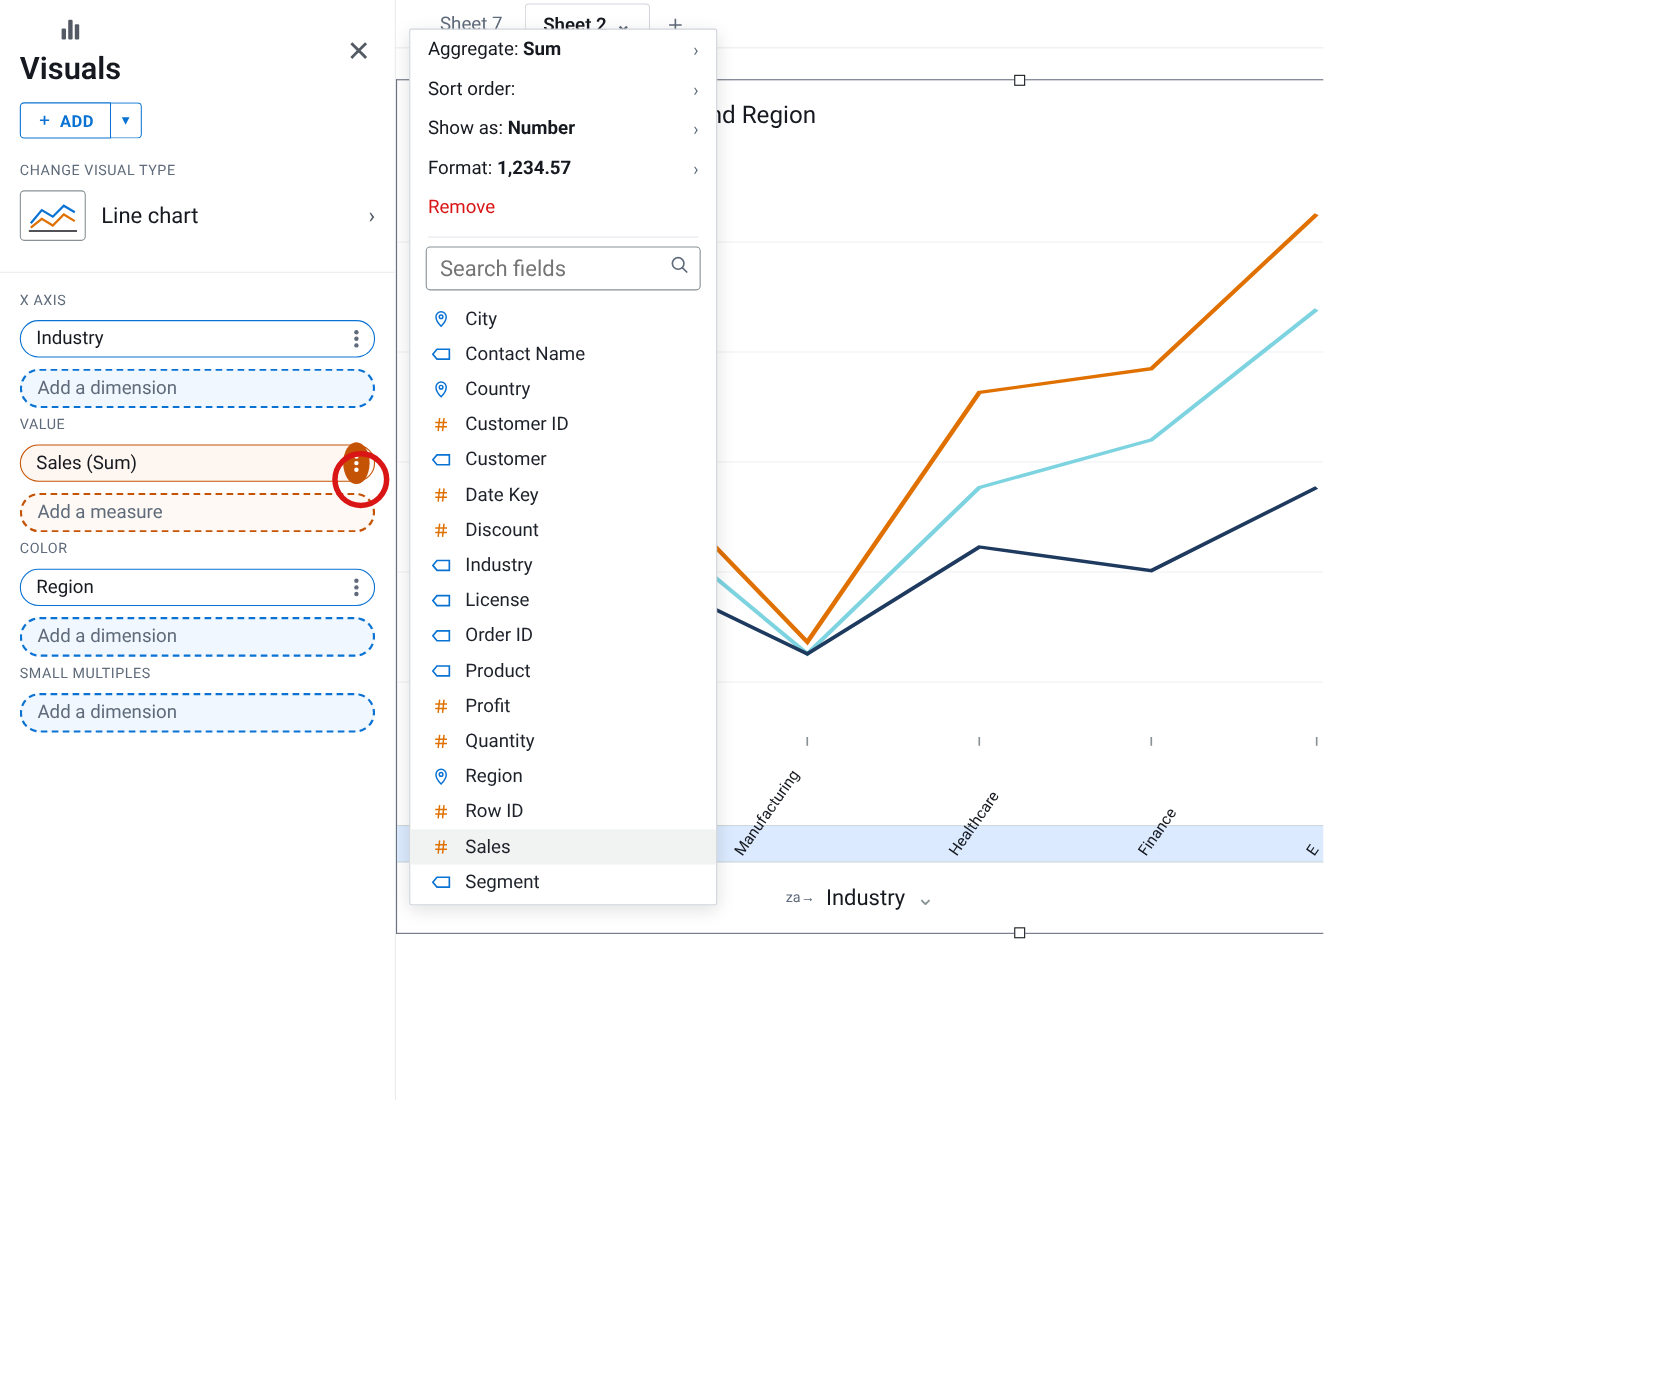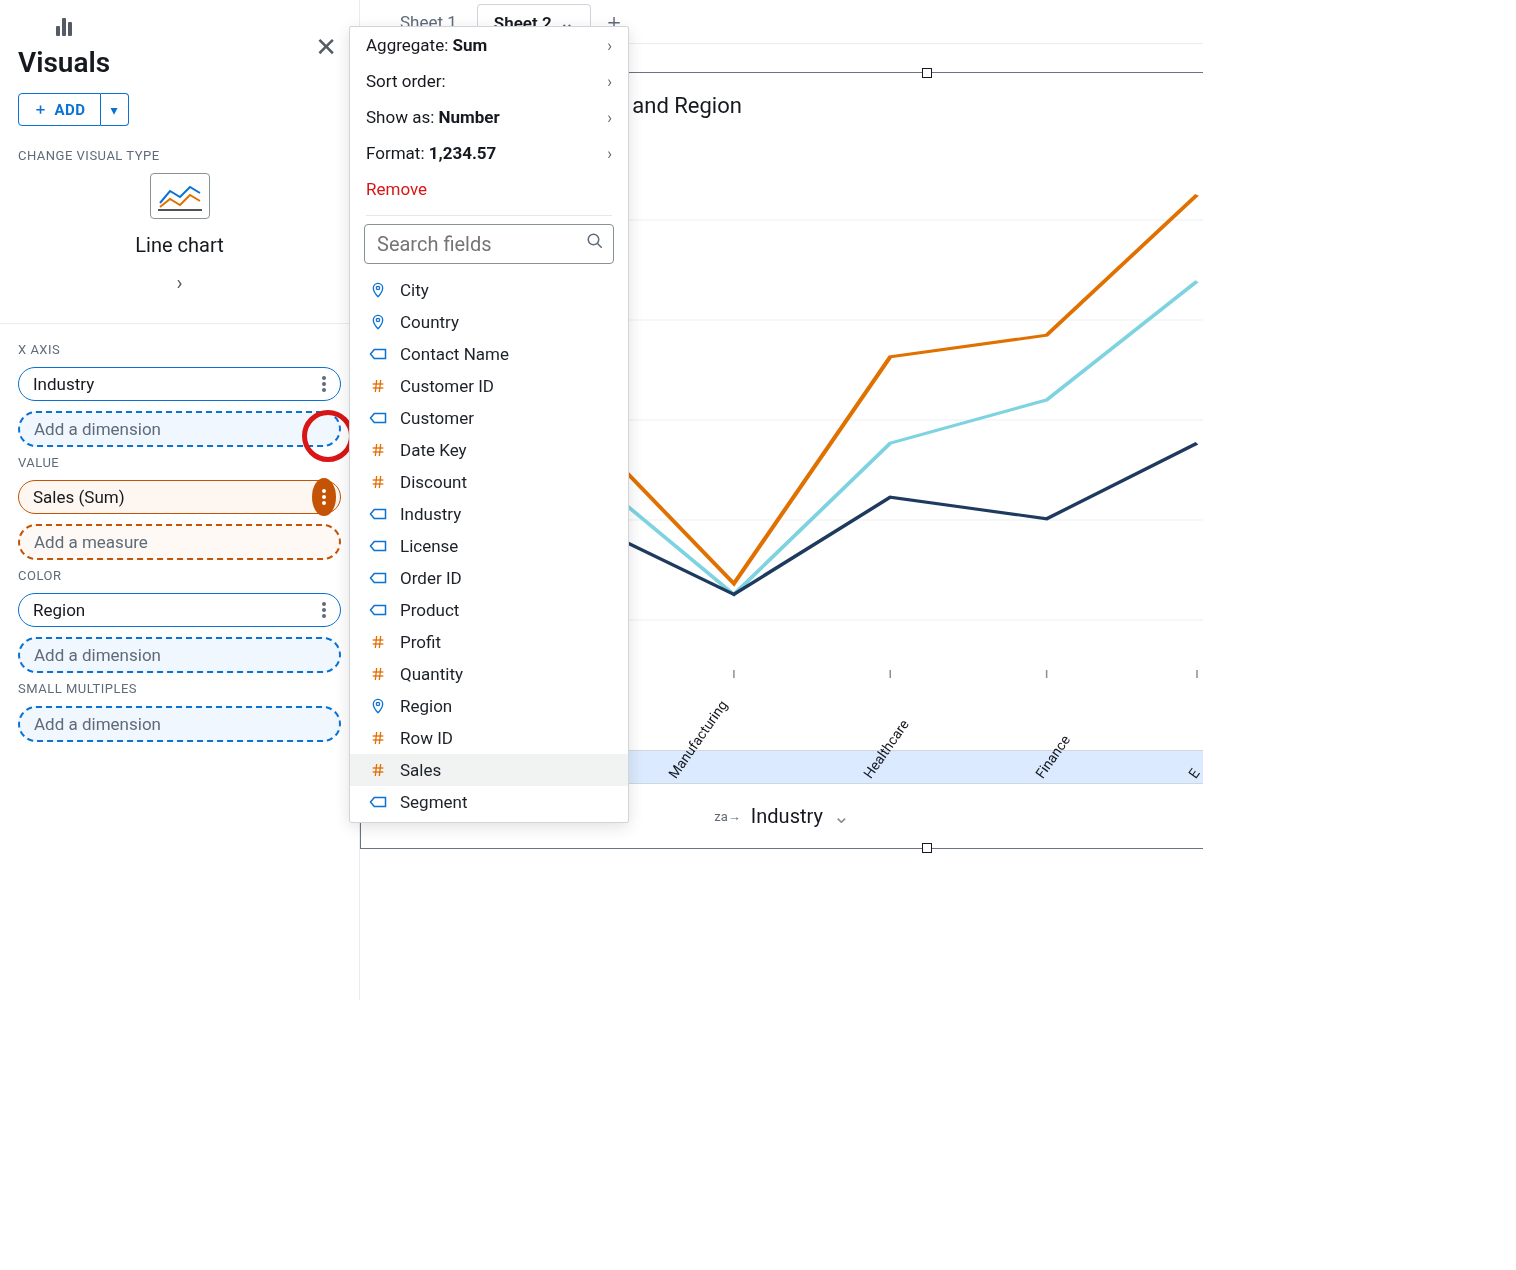--- a/index.html
+++ b/index.html
@@ -10,21 +10,21 @@
 .sidebar-title-wrap { display: flex; align-items: center; gap: 10px; flex-direction: column; }
 .sidebar-title { font-size: 28px; font-weight: 600; }
 .bars-icon { display: inline-flex; gap: 2px; align-items: flex-end; height: 22px; }
 .bars-icon span { width: 4px; background: #545b64; border-radius: 1px; }
 .bars-icon span:nth-child(1){height:10px} .bars-icon span:nth-child(2){height:18px} .bars-icon span:nth-child(3){height:14px}
 .close-x { font-size: 26px; color: #545b64; cursor: pointer; padding: 4px; }
 .add-row { display: flex; gap: 0; margin-bottom: 22px; }
 .add-btn { border: 1.5px solid #0972d3; color: #0972d3; background: #fff; padding: 6px 14px; font-weight: 700; letter-spacing: .5px; border-radius: 4px 0 0 4px; cursor: pointer; display: inline-flex; align-items: center; gap: 6px; font-size: 15px; }
 .add-caret { border: 1.5px solid #0972d3; border-left: none; color: #0972d3; background:#fff; padding: 6px 10px; border-radius: 0 4px 4px 0; cursor:pointer; font-size:14px; }
 .section-label { font-size: 13px; letter-spacing: .5px; color: #5f6b7a; margin: 8px 0 10px 0; font-weight: 400; }
-.vtype-row { display:flex; align-items:center; gap:14px; margin-bottom: 10px; padding-bottom: 18px; flex-direction: column; }
+.vtype-row { display:flex; align-items:center; gap:14px; margin-bottom: 10px; padding-bottom: 18px; }
 .vtype-thumb { width: 60px; height: 46px; border: 1px solid #879196; border-radius: 4px; display:flex; align-items:center; justify-content:center; }
 .vtype-name { font-size: 20px; flex:1; }
 .chev { font-size: 20px; color: #545b64; }
 .hr { height:1px; background:#eaeded; margin: 0 -18px 18px -18px; }
 .pill { border: 1.5px solid #0972d3; border-radius: 18px; padding: 6px 14px; display:flex; align-items:center; justify-content:space-between; margin-bottom: 10px; font-size: 17px; cursor: pointer; background:#fff; }
 .pill.orange { border-color: #c55305; background: #fef6f0; }
 .pill-dots { color: #5f6b7a; font-size: 18px; line-height: 10px; letter-spacing: 1px; display:flex; flex-direction:column; gap:2px; }
 .pill-dots span{width:4px;height:4px;border-radius:50%;background:#5f6b7a;display:block}
 .pill.orange .pill-dots span{background:#fff}
 .pill.orange .dots-wrap{position:relative;}
@@ -44,21 +44,21 @@
 .handle.top{top:-5px; left:calc(50% + 140px);} .handle.bottom{bottom:-5px; left:calc(50% + 140px);}
 .chart-title { font-size:22px; padding-left: 24px; margin-bottom: 12px; }
 .chart-canvas { position:relative; height: 620px; }
 svg.lines { width:100%; height:100%; }
 .xaxis-labels { position:absolute; bottom: -2px; left:0; right:0; display:flex; justify-content:space-between; padding: 0 10px 0 30px; font-size:14px; color:#16191f; }
 .xlab { transform: rotate(-55deg); transform-origin: left top; white-space:nowrap; position:relative; top:36px; }
 .xaxis-name-row { background:#dbeafe; border-top:1px solid #cfd8dc; border-bottom:1px solid #cfd8dc; height:34px;}
 .industry-axis { display:flex; align-items:center; justify-content:center; gap:10px; padding: 20px 0; font-size:20px; }
 .sort-icon { font-size:13px; color:#5f6b7a; display:flex; flex-direction:row; line-height:9px; }
 
-.popover { position:absolute; left:349px; top:26px; width:280px; background:#fff; border:1px solid #d1d5db; border-radius:2px; box-shadow: 0 4px 16px rgba(0,0,0,.12); z-index:100; padding-bottom:4px; }
+.popover { position:absolute; left:372px; top:26px; width:280px; background:#fff; border:1px solid #d1d5db; border-radius:2px; box-shadow: 0 4px 16px rgba(0,0,0,.12); z-index:100; padding-bottom:4px; }
 .pop-item { display:flex; align-items:center; justify-content:space-between; padding: 8px 16px; font-size:17px; cursor:pointer; }
 .pop-item .chev-sm{font-size:16px;color:#5f6b7a}
 .pop-remove { color:#d91515; padding: 8px 16px; cursor:pointer; font-size:17px; }
 .pop-divider { height:1px; background:#e5e7eb; margin: 8px 16px; }
 .pop-search { margin: 6px 14px 10px 14px; position:relative; }
 .pop-search input { width:100%; padding:7px 34px 7px 12px; border:1px solid #879196; border-radius:4px; font-size:20px; }
 .pop-search .sicon { position:absolute; right:10px; top:8px; color:#5f6b7a; }
 .field-row { display:flex; align-items:center; gap:12px; padding:6px 18px; font-size:17px; cursor:pointer; }
 .field-row.sel { background:#f1f3f3; }
 .ficon { width:20px; display:inline-flex; justify-content:center; }
@@ -140,21 +140,21 @@
     <div class="ghost-pill">Add a dimension</div>
 
     <div class="section-label">SMALL MULTIPLES</div>
     <div class="ghost-pill">Add a dimension</div>
 
     <div class="red-circle"></div>
   </aside>
 
   <main class="main">
     <div class="tabs">
-      <div class="tab">Sheet 1</div>
+      <div class="tab">Sheet 7</div>
       <div class="tab active">
         <span>Sheet 2</span>
         <span style="color:#5f6b7a">⌄</span>
       </div>
       <div class="tab-plus">＋</div>
     </div>
 
     <div class="chart-area">
       <div class="handle top"></div>
       <div class="chart-title">
@@ -238,36 +238,36 @@
           <span class="ficon blue">
             <svg width="16" height="18" viewBox="0 0 24 24" fill="none" stroke="currentColor" stroke-width="2">
               <path d="M12 22s7-7 7-13a7 7 0 10-14 0c0 6 7 13 7 13z"></path>
               <circle cx="12" cy="9" r="2.5"></circle>
             </svg>
           </span>
           <span class="field-name">City</span>
         </div>
         <div class="field-row">
           <span class="ficon blue">
+            <svg width="18" height="14" viewBox="0 0 24 16" fill="none" stroke="currentColor" stroke-width="2">
+              <path d="M7 2h15v12H7L2 8z"></path>
+            </svg>
+          </span>
+          <span class="field-name">Contact Name</span>
+        </div>
+        <div class="field-row">
+          <span class="ficon blue">
             <svg width="16" height="18" viewBox="0 0 24 24" fill="none" stroke="currentColor" stroke-width="2">
               <path d="M12 22s7-7 7-13a7 7 0 10-14 0c0 6 7 13 7 13z"></path>
               <circle cx="12" cy="9" r="2.5"></circle>
             </svg>
           </span>
           <span class="field-name">Country</span>
         </div>
         <div class="field-row">
-          <span class="ficon blue">
-            <svg width="18" height="14" viewBox="0 0 24 16" fill="none" stroke="currentColor" stroke-width="2">
-              <path d="M7 2h15v12H7L2 8z"></path>
-            </svg>
-          </span>
-          <span class="field-name">Contact Name</span>
-        </div>
-        <div class="field-row">
           <span class="ficon orange">
             <svg width="16" height="16" viewBox="0 0 24 24" fill="none" stroke="currentColor" stroke-width="2">
               <line x1="4" y1="9" x2="20" y2="9"></line>
               <line x1="4" y1="15" x2="20" y2="15"></line>
               <line x1="10" y1="3" x2="8" y2="21"></line>
               <line x1="16" y1="3" x2="14" y2="21"></line>
             </svg>
           </span>
           <span class="field-name">Customer ID</span>
         </div>

